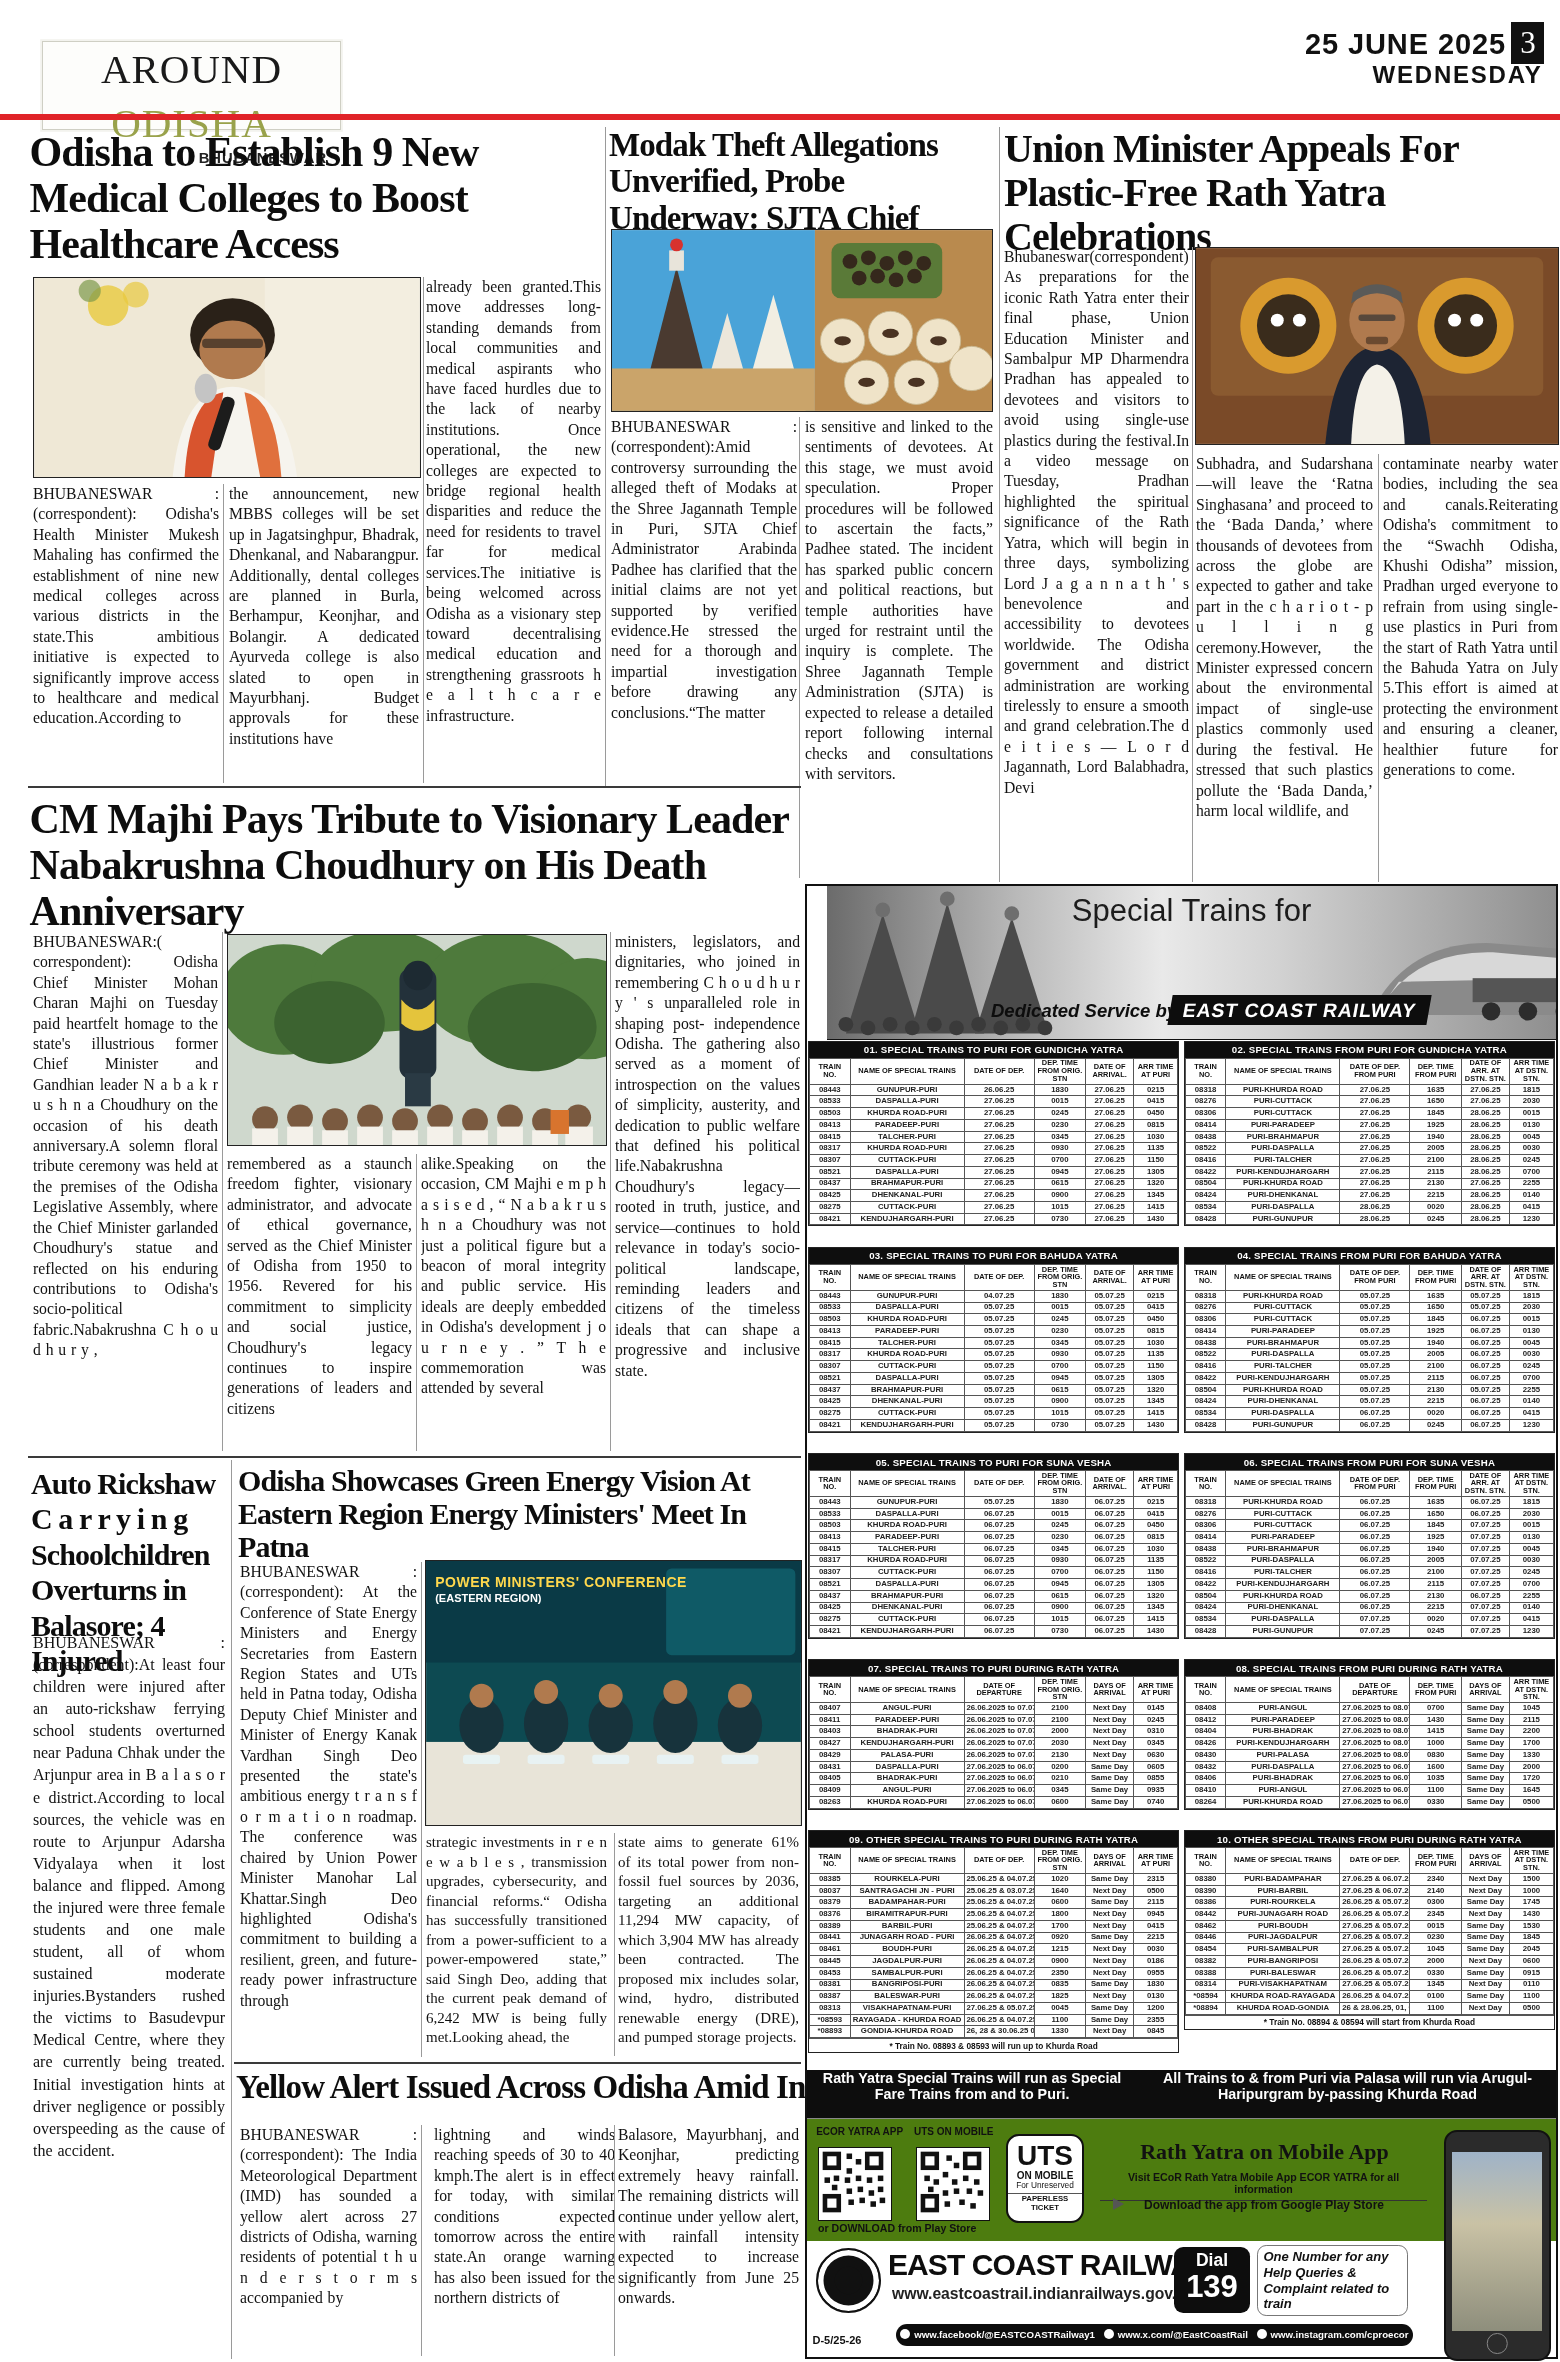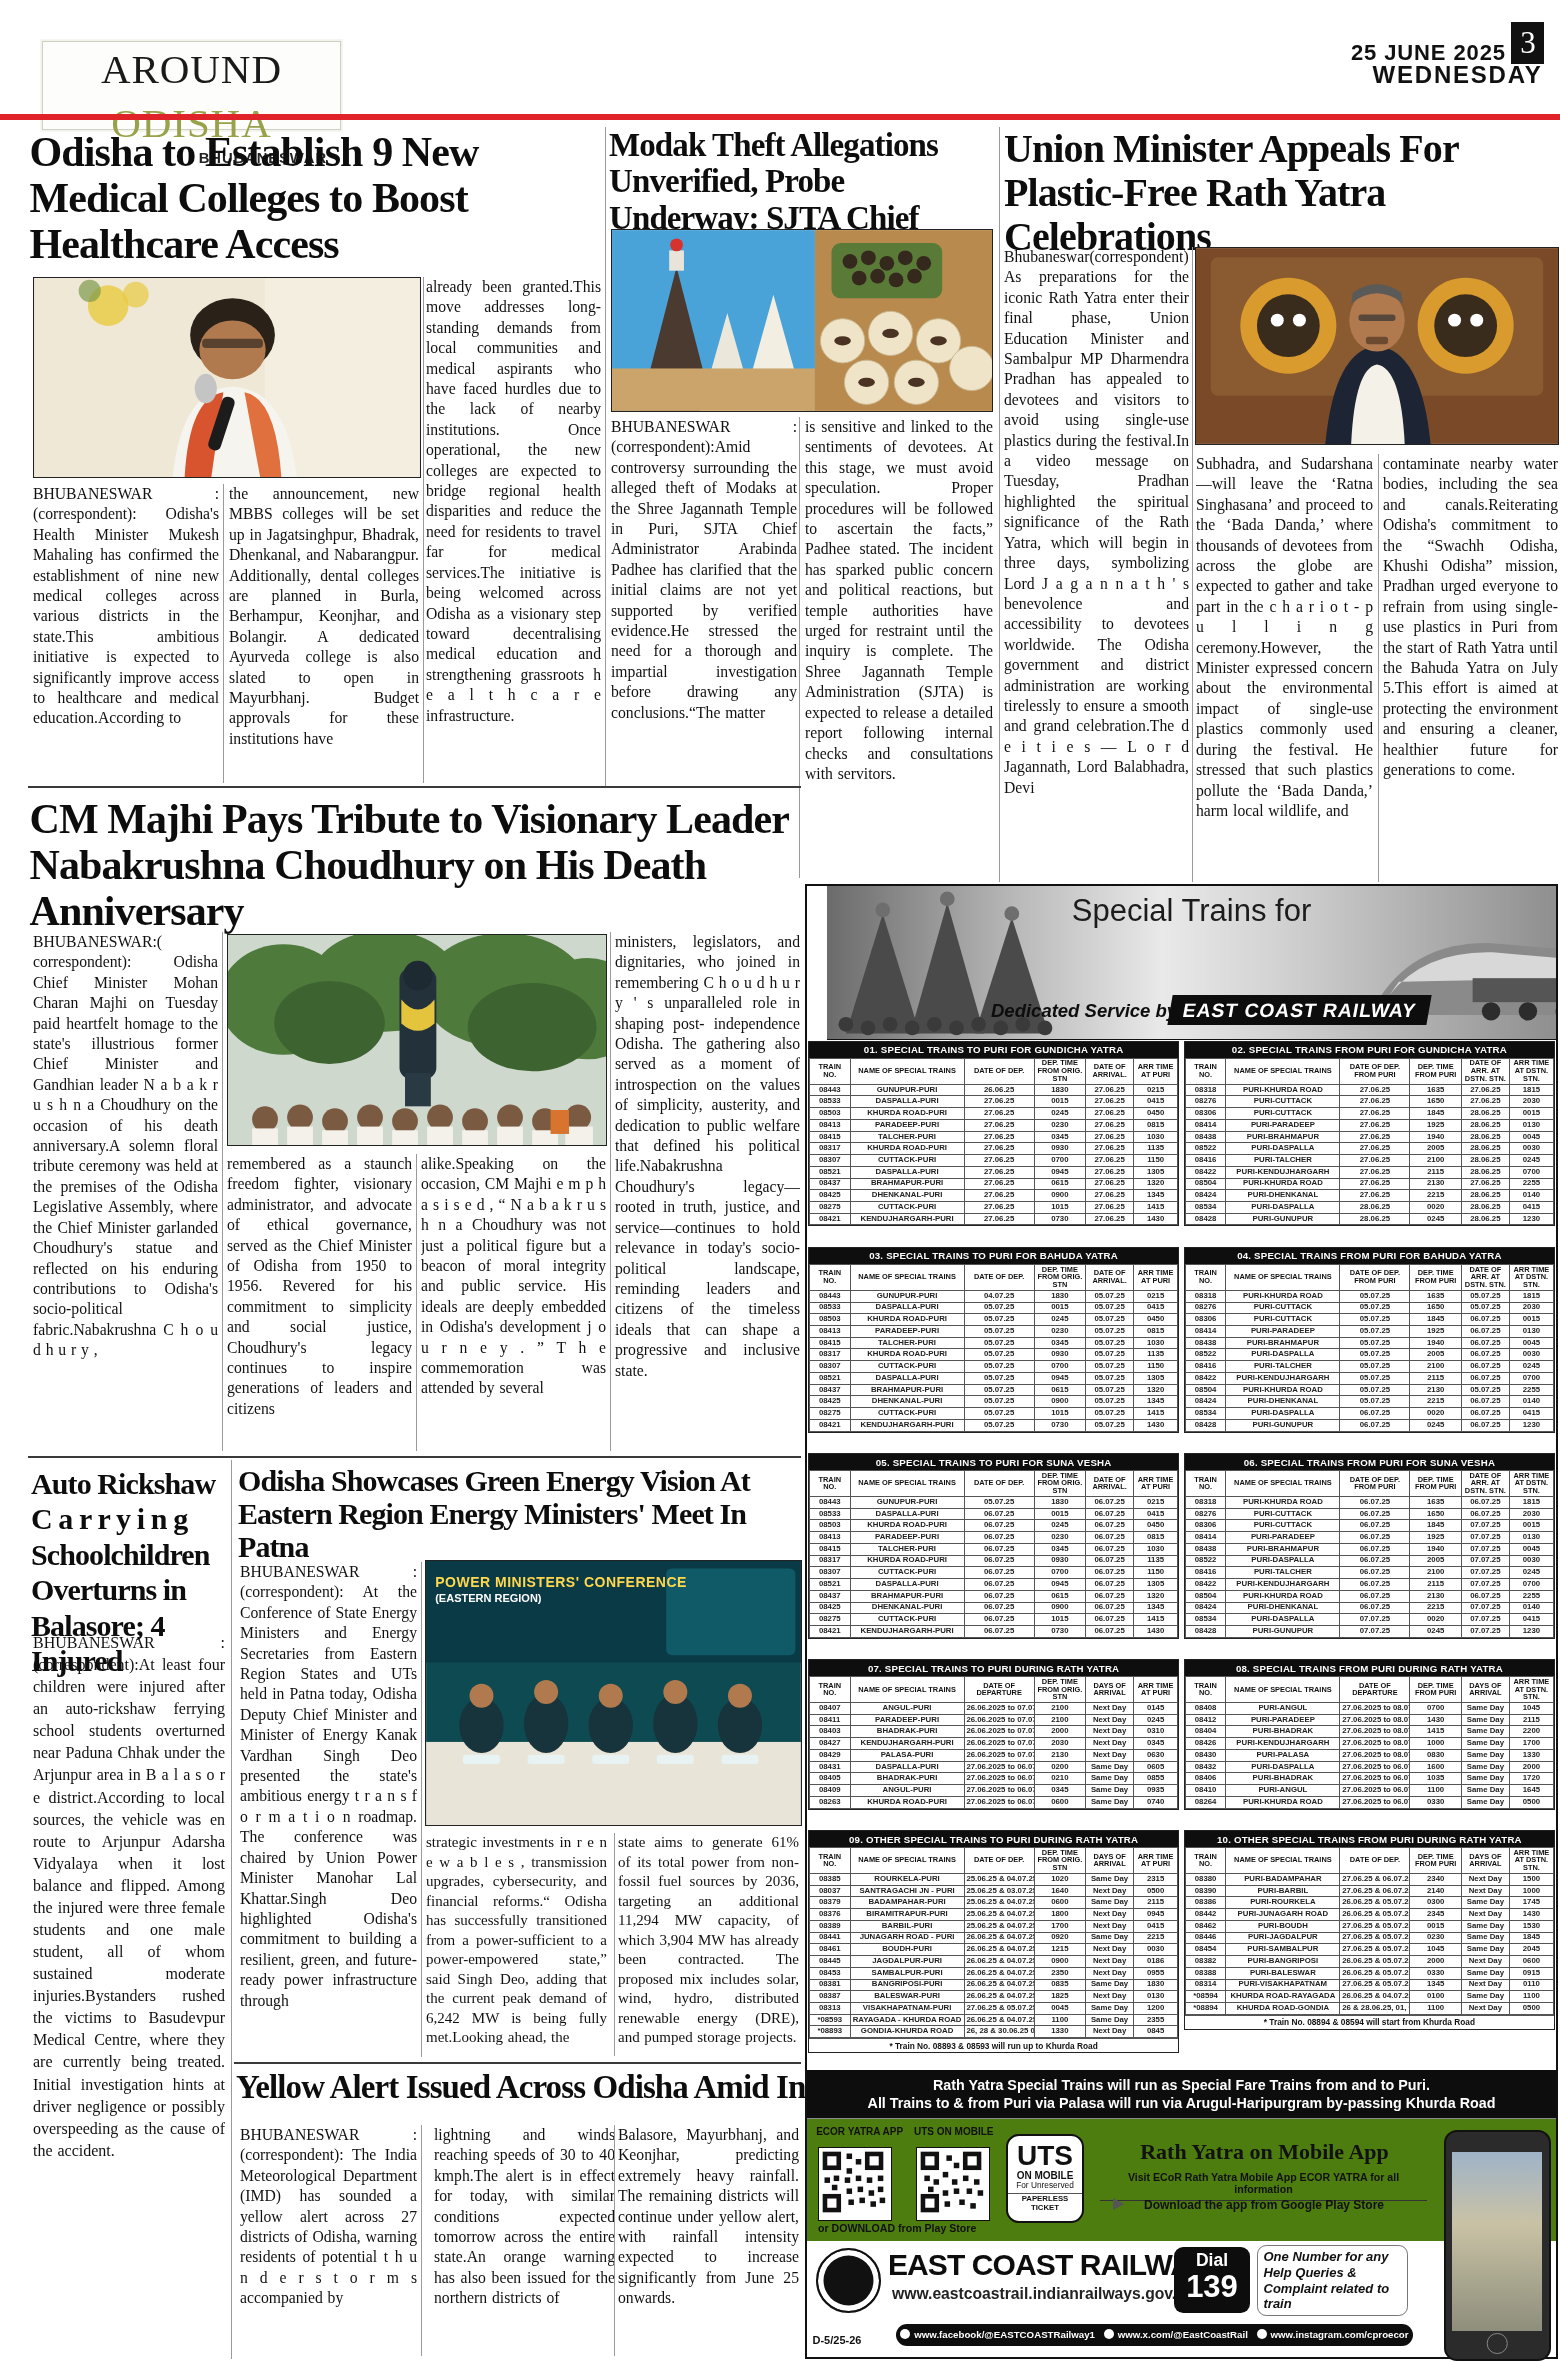--- a/index.html
+++ b/index.html
@@ -6,22 +6,22 @@
   #page{position:relative;width:1561px;height:2363px;background:#ffffff;overflow:hidden;
         font-family:"Liberation Serif",serif;color:#111;}
   
   .logo-box{position:absolute;left:42px;top:41px;width:297px;height:87px;background:#fdfdfb;
             border:0.9px solid #cfcfc4;box-shadow:0 0 0 1.8px #f3f3ee;text-align:center;}
   .logo-line{font-family:"Liberation Serif",serif;font-size:41px;letter-spacing:0.9px;line-height:54px;}
   .logo-around{color:#1a1a1a;}
   .logo-odisha{color:#99a24b;}
   .logo-city{display:block;text-align:right;padding-right:13px;font-family:"Liberation Sans",sans-serif;
              font-weight:bold;font-size:14.8px;letter-spacing:0.9px;color:#222;}
-  .mast-date{position:absolute;right:55px;top:40px;font-family:"Liberation Sans",sans-serif;
-             font-weight:bold;font-size:22px;letter-spacing:0.9px;}
+  .mast-date{position:absolute;right:55px;top:28px;font-family:"Liberation Sans",sans-serif;
+             font-weight:bold;font-size:29px;letter-spacing:0.9px;}
   .mast-pagenum{position:absolute;right:16.6px;top:22px;width:33px;height:42px;background:#111;color:#fff;
              font-family:"Liberation Serif",serif;font-size:31px;text-align:center;line-height:42px;}
   .mast-day{position:absolute;right:18.5px;top:61px;font-family:"Liberation Sans",sans-serif;
             font-weight:bold;font-size:24px;letter-spacing:1.8px;}
   .red-rule{position:absolute;left:0;top:114px;width:1561px;height:5.5px;background:#e02328;}
   
   .vrule{position:absolute;width:0.9px;background:#9a9a9a;}
   .hrule{position:absolute;height:1.8px;background:#3a3a3a;}
   
   .headline{position:absolute;font-weight:bold;letter-spacing:-0.9px;line-height:1.1;color:#0d0d0d;}
@@ -49,21 +49,21 @@
                 padding:1px;height:1028px;overflow:hidden;}
   .tsec{border:0.9px solid #222;}
   .ttitle{background:#0e0e0e;color:#fff;font-size:9.7px;font-weight:bold;text-align:center;
           padding:2.3px 0;letter-spacing:0.2px;}
   .tsec table{width:100%;border-collapse:collapse;font-size:7.8px;table-layout:fixed;}
   .tsec th{font-size:7.4px;font-weight:bold;border:0.9px solid #555;padding:0.9px;background:#fff;line-height:1.05;}
   .tsec td{border:0.9px solid #555;padding:0.9px 1.8px;text-align:center;font-weight:bold;color:#222;line-height:1.15;
            overflow:hidden;white-space:nowrap;text-overflow:clip;}
   .tnote{font-size:8.3px;font-weight:bold;text-align:center;border-top:0.9px solid #555;padding:1.4px 0;}
   #ad-banner{height:48px;background:#0d0d0d;color:#fff;text-align:center;display:flex;
-             flex-direction:column;justify-content:center;gap:1.8px;}
+             justify-content:center;gap:1.8px;}
   #ad-banner div{font-size:14.3px;font-weight:bold;}
   #ad-apps{position:relative;height:122px;background:#4d7c0f;border-top:1.8px solid #888;}
   .qr{position:absolute;top:28px;width:72px;height:72px;background:#fff;border:1.8px solid #111;}
   .qr-label{position:absolute;top:7.4px;font-size:10px;font-weight:bold;width:92px;}
   .qr-dl{position:absolute;left:11px;top:103px;font-size:10.6px;font-weight:bold;}
   .uts-badge{position:absolute;left:199px;top:14.8px;width:78px;height:89px;border:2.8px solid #111;
              border-radius:13px;background:#fff;text-align:center;line-height:1.05;padding-top:5.5px;box-sizing:border-box;}
   .uts-b1{font-size:28px;font-weight:bold;}
   .uts-b2{font-size:10px;font-weight:bold;}
   .uts-b3{font-size:8.3px;}

